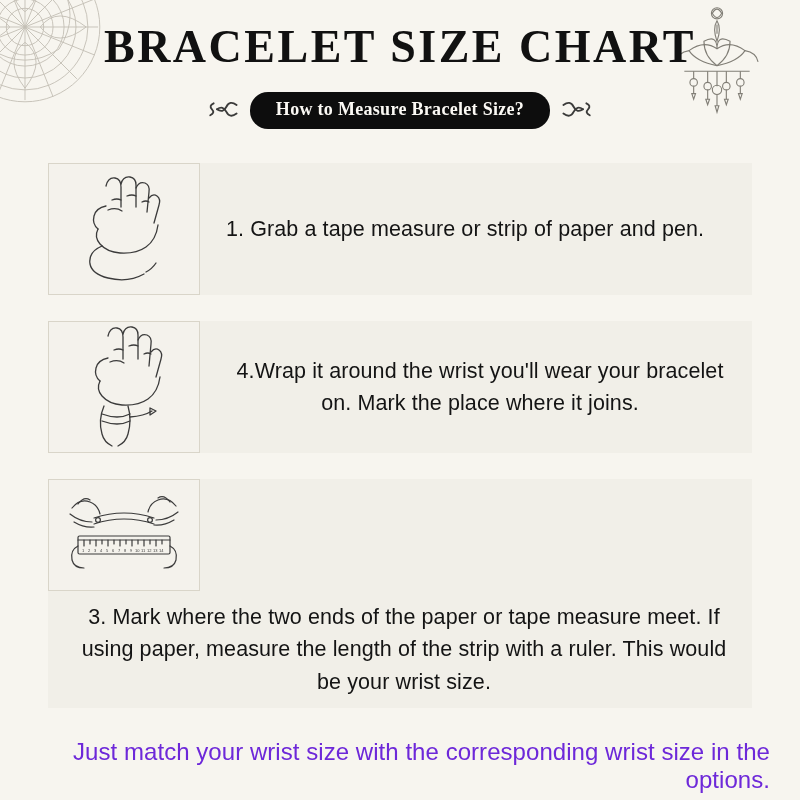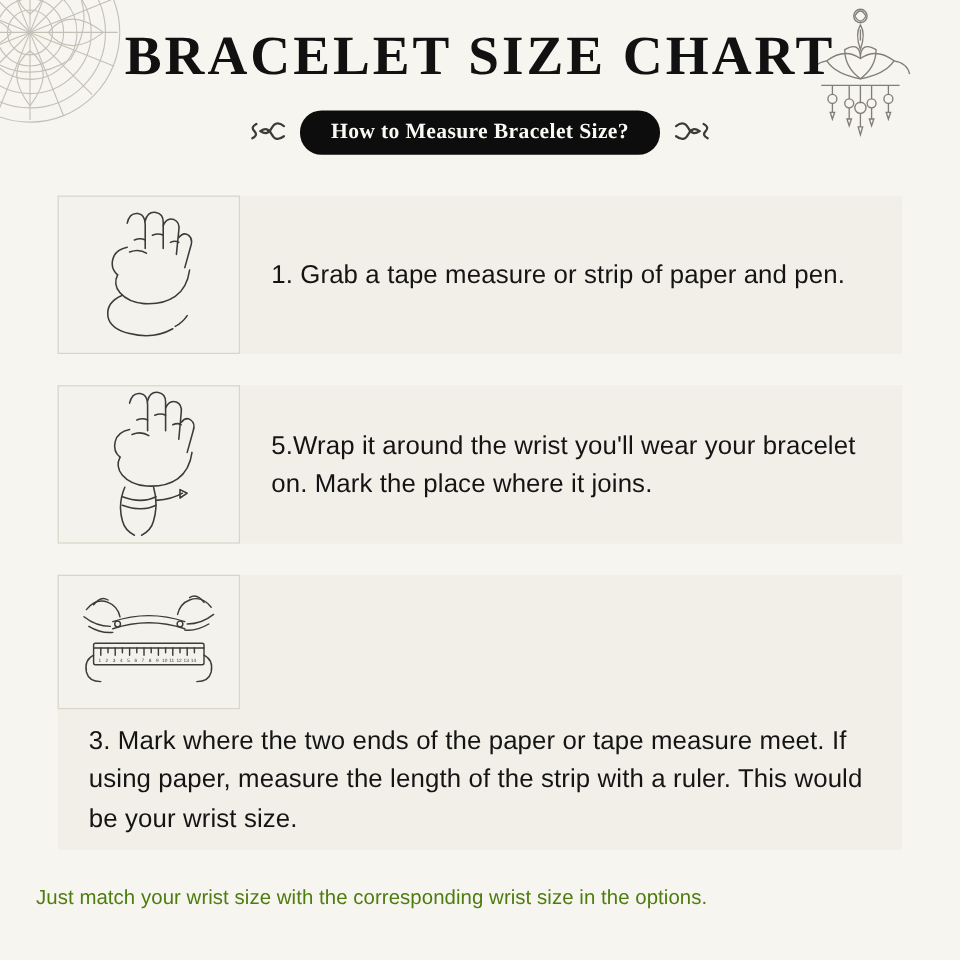--- a/index.html
+++ b/index.html
@@ -102,26 +102,27 @@
   .thumb svg { display: block; }
   .step-text {
     flex: 1;
     display: flex;
     align-items: center;
     padding: 10px 18px 10px 26px;
     font-size: 21.5px;
     line-height: 1.5;
     color: #141414;
     letter-spacing: .1px;
+    text-align: center;
   }
 
   .footer {
-    text-align: left;
-    font-size: 17px;
-    color: #4d7c0f;
+    text-align: right;
+    font-size: 24px;
+    color: #6d28d9;
     padding: 4px 30px 0;
     letter-spacing: .05px;
   }
 </style>
 </head>
 <body>
 
 <svg class="mandala" viewBox="0 0 200 200">
   <g fill="none" stroke="#9b9588" stroke-width="1.1">
     <circle cx="100" cy="100" r="22"></circle>
@@ -252,21 +253,21 @@
           <path d="M72 32 q4 -2 7 0"></path>
           <path d="M32 84 q-6 14 -2 28 q2 8 10 12"></path>
           <path d="M56 84 q4 14 0 28 q-2 8 -10 12"></path>
           <path d="M30 92 q16 6 28 0"></path>
           <path d="M30 99 q16 6 28 0"></path>
           <path d="M58 95 q14 -1 22 -6"></path>
           <path d="M78 86 l6 3 l-6 4z"></path>
         </g>
       </svg>
     </div>
-    <div class="step-text">5.Wrap it around the wrist you'll wear your bracelet on. Mark the place where it joins.</div>
+    <div class="step-text">4.Wrap it around the wrist you'll wear your bracelet on. Mark the place where it joins.</div>
   </div>
 
   <div class="step">
     <div class="thumb">
       <svg width="120" height="110" viewBox="0 0 120 110">
         <g fill="none" stroke="#3b3b3b" stroke-width="1.2" stroke-linecap="round" stroke-linejoin="round">
 
           <path d="M8 28 q8 -10 18 -6 q8 3 10 12"></path>
           <path d="M14 24 q6 -8 12 -4"></path>
           <path d="M6 34 q10 8 22 8"></path>

